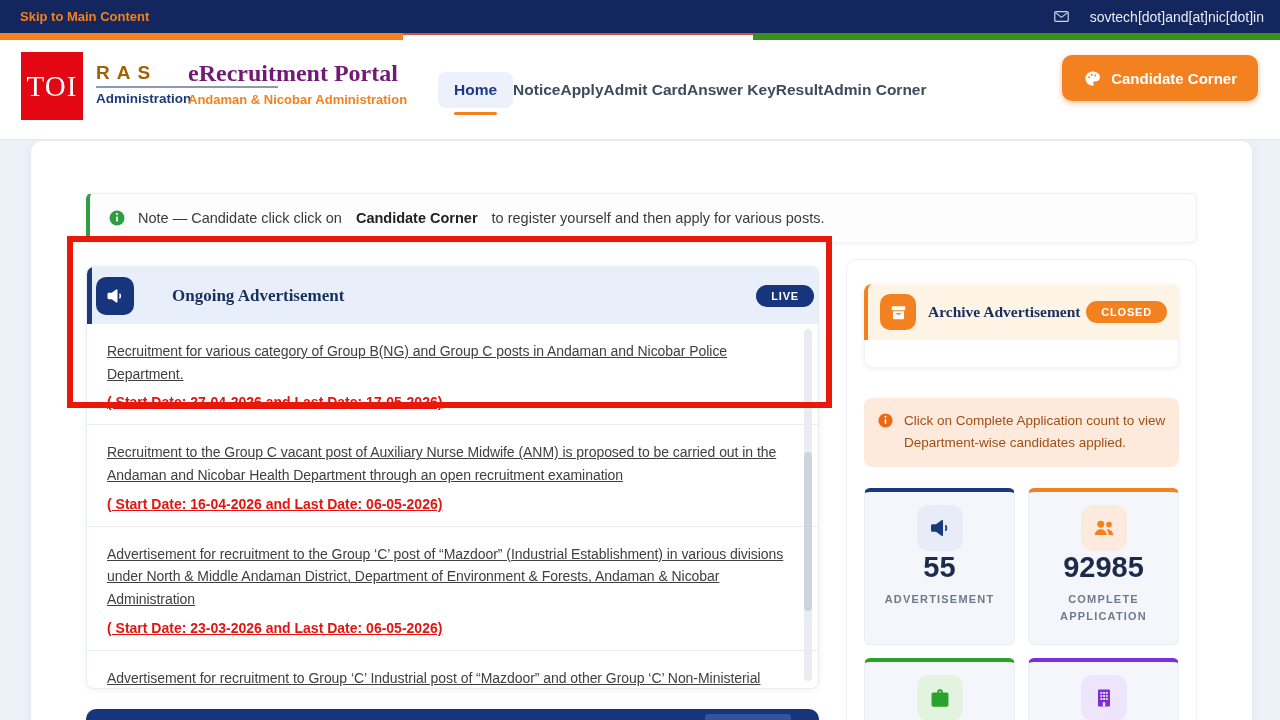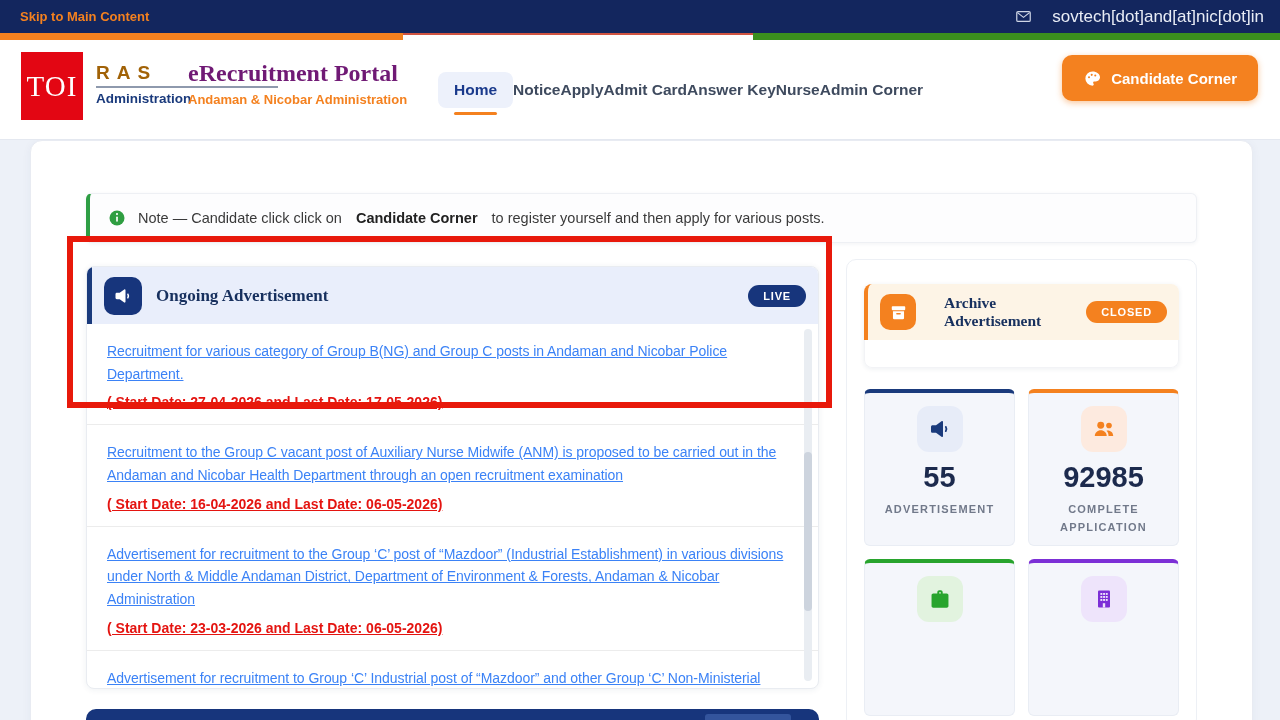--- a/index.html
+++ b/index.html
@@ -3,21 +3,21 @@
 <meta charset="utf-8">
 <style>
   * { margin:0; padding:0; box-sizing:border-box; }
   html,body { width:1280px; height:720px; overflow:hidden; }
   body { font-family:"Liberation Sans", sans-serif; background:#edf1f8; position:relative; }
 
   
   .topbar { position:absolute; left:0; top:0; width:1280px; height:33px; background:#13265e;
             display:flex; align-items:center; justify-content:space-between; padding:0 16px 0 20px; z-index:5; }
   .skip-link { color:#f4811f; font-size:13px; font-weight:bold; text-decoration:none; }
-  .email-wrap { display:flex; align-items:center; gap:20px; color:#e8ecf5; font-size:17px; }
+  .email-wrap { display:flex; align-items:center; gap:20px; color:#e8ecf5; font-size:14px; }
 
   
   .stripe { position:absolute; left:0; top:33px; width:1280px; height:7px; display:flex; z-index:5; }
   .stripe .seg-orange { width:31.5%; background:#f4811f; }
   .stripe .seg-white  { width:27.3%; background:#fdfdfd; border-top:2px solid #cf5340; }
   .stripe .seg-green  { width:41.2%; background:#3b8f1e; }
 
   
   .header { position:absolute; left:0; top:40px; width:1280px; height:100px; background:#ffffff;
             border-bottom:1px solid #e4e8f0; z-index:4; }
@@ -47,68 +47,68 @@
   
   .note-banner { position:absolute; left:55px; top:52px; width:1111px; height:50px; background:#fdfdfe;
                  border:1px solid #eef0f4; border-left:4px solid #2e9e44; border-radius:6px;
                  box-shadow:0 1px 4px rgba(30,50,90,.06); display:flex; align-items:center; padding:0 18px; }
   .note-banner .txt { font-size:14.5px; color:#3a3a3a; }
   .note-banner .hl { font-weight:bold; color:#222; margin:0 14px; }
 
   
   .ongoing-card { position:absolute; left:55px; top:125px; width:733px; height:423px; background:#fff;
                   border:1px solid #e9ecf1; border-radius:8px; box-shadow:0 1px 6px rgba(30,50,90,.07); overflow:hidden; }
-  .ongoing-header { height:57px; background:#e9eefb; border-left:5px solid #1a3a7c; display:flex; align-items:center; padding:0 12px; }
+  .ongoing-header { height:57px; background:#e9eefb; border-left:5px solid #1a3a7c; display:flex; align-items:center; padding:0 4px;gap:24px; }
   .icon-tile-sm { width:38px; height:38px; border-radius:10px; display:flex; align-items:center; justify-content:center; flex:0 0 auto; }
   .tile-navy { background:#17357c; color:#ffffff; }
   .ongoing-title { font-family:"Liberation Serif", serif; font-size:17px; font-weight:bold; color:#17305e; margin-left:14px; }
   .pill { margin-left:auto; color:#fff; font-size:11px; font-weight:bold; letter-spacing:.8px; border-radius:999px; padding:5px 15px; }
   .pill-live { background:#17357c; }
   .pill-closed { background:#f4811f; margin-left:auto; }
 
   .adv-list { position:relative; }
   .adv-item { padding:16px 30px 14px 20px; border-bottom:1px solid #ececec; }
   .adv-item:last-child { border-bottom:none; }
-  .adv-link { font-size:14px; letter-spacing:-0.05px; color:#3b82f6; text-decoration:underline; line-height:1.62; display:block; }
+  .adv-link { font-size:14px; letter-spacing:-0.05px; color:#404040; text-decoration:underline; line-height:1.62; display:block; }
   .adv-date { margin-top:9px; font-size:14px; font-weight:bold; color:#e41410; text-decoration:underline; }
 
   .scroll-track { position:absolute; right:6px; top:62px; width:8px; height:352px; background:#e9edf2; border-radius:4px; z-index:3; }
   .scroll-thumb { position:absolute; left:0; top:35%; width:8px; height:45%; background:#cdd4de; border-radius:4px; }
 
   
   .bottom-bar { position:absolute; left:55px; top:568px; width:733px; height:20px; background:#17357c; border-radius:10px 10px 0 0; }
   .bottom-bar .mini-badge { position:absolute; right:28px; top:5px; width:86px; height:10px; background:#33549c; border-radius:3px; }
 
   
   .right-panel { position:absolute; left:815px; top:118px; width:351px; height:470px; background:#fff;
                  border:1px solid #edf0f5; border-radius:10px; padding:24px 17px 0 17px; }
 
   .archive-card { border-radius:8px; box-shadow:0 1px 5px rgba(30,50,90,.08); }
   .archive-header { height:56px; background:#fdf4e6; border-left:4px solid #f4811f; border-radius:8px 8px 0 0;
                     display:flex; align-items:center; padding:0 12px; }
   .icon-tile-org { width:36px; height:36px; border-radius:10px; background:#f4811f; display:flex; align-items:center; justify-content:center; flex:0 0 auto; }
-  .archive-title { font-family:"Liberation Serif", serif; font-size:15.5px; font-weight:bold; color:#17305e; margin-left:28px; }
+  .archive-title { font-family:"Liberation Serif", serif; font-size:15.5px; font-weight:bold; color:#17305e; margin-left:12px; }
   .archive-body { height:28px; background:#fff; border-radius:0 0 8px 8px; border:1px solid #f2f3f6; border-top:none; }
 
   .info-note { margin-top:30px; background:#fdeadd; border-radius:8px; padding:12px 13px; display:flex; gap:10px; }
   .info-note .txt { font-size:13.5px; color:#a04f15; line-height:1.65; }
 
   .stat-grid { margin-top:21px; display:grid; grid-template-columns:1fr 1fr; gap:13px; }
   .stat-card { height:157px; background:#f4f6fb; border:1px solid #e9edf4; border-radius:6px; text-align:center;
                padding-top:13px; cursor:pointer; }
   .stat-card.c1 { border-top:4px solid #1a3a7c; }
   .stat-card.c2 { border-top:4px solid #f4811f; }
   .stat-card.c3 { border-top:4px solid #28a42d; }
   .stat-card.c4 { border-top:4px solid #7c2fd6; }
   .stat-icon { width:46px; height:46px; border-radius:12px; margin:0 auto; display:flex; align-items:center; justify-content:center; }
   .si-navy   { background:#e7ecf8; color:#1a3a7c; }
   .si-orange { background:#fdeadf; color:#f4811f; }
   .si-green  { background:#e2f3df; color:#28a42d; }
   .si-purple { background:#eee4fb; color:#7c2fd6; }
-  .stat-value { margin-top:9px; font-size:29px; font-weight:bold; color:#1c2a4d; }
+  .stat-value { font-size:29px; font-weight:bold; color:#1c2a4d; }
   .stat-label { margin-top:7px; font-size:11px; font-weight:bold; color:#71798a; letter-spacing:1.2px; line-height:1.6; padding:0 8px; }
 
   
   .annotation-rect { position:absolute; left:67px; top:236px; width:765px; height:172px;
                      border:6px solid #e8190b; z-index:50; pointer-events:none; }
 </style>
 </head>
 <body>
 
 <div class="topbar">
@@ -142,21 +142,21 @@
     <div class="portal-title">eRecruitment Portal</div>
     <div class="portal-sub">Andaman &amp; Nicobar Administration</div>
   </div>
 
   <nav class="nav">
     <div class="nav-item active">Home</div>
     <div class="nav-item">Notice</div>
     <div class="nav-item">Apply</div>
     <div class="nav-item">Admit Card</div>
     <div class="nav-item">Answer Key</div>
-    <div class="nav-item">Nurse</div>
+    <div class="nav-item">Result</div>
     <div class="nav-item">Admin Corner</div>
   </nav>
 
   <button class="cc-button">
     <span style="display:flex;">
       <svg viewBox="0 0 24 24" width="19" height="19">
         <path fill="#ffffff" d="M12 3a9 9 0 0 0 0 18c.9 0 1.6-.7 1.6-1.6 0-.4-.16-.78-.42-1.06-.25-.28-.4-.64-.4-1.04 0-.88.72-1.6 1.6-1.6H16.2c2.9 0 5.3-2.35 5.3-5.25C21.5 6.4 17.2 3 12 3z"></path>
         <circle cx="7.6" cy="10.4" r="1.3" fill="#f4811f"></circle>
           <circle cx="11" cy="7.4" r="1.3" fill="#f4811f"></circle>
           <circle cx="15.5" cy="8.2" r="1.3" fill="#f4811f"></circle>
@@ -230,20 +230,30 @@
             <path d="M5 10.5h14V19a1.5 1.5 0 0 1-1.5 1.5h-11A1.5 1.5 0 0 1 5 19v-8.5z" fill="#ffffff"></path>
             <rect x="9" y="12.5" width="6" height="2" rx="1" fill="#f4811f"></rect>
           </svg>
         </div>
         <span class="archive-title">Archive Advertisement</span>
         <span class="pill pill-closed">CLOSED</span>
       </div>
       <div class="archive-body"></div>
     </div>
 
+    <div class="info-note">
+      <span style="display:flex; margin-top:2px;">
+        <svg viewBox="0 0 24 24" width="17" height="17">
+            <circle cx="12" cy="12" r="10" fill="#ed6a13"></circle>
+            <rect x="10.9" y="10" width="2.2" height="7" rx="1" fill="#fff"></rect>
+            <circle cx="12" cy="6.8" r="1.4" fill="#fff"></circle>
+          </svg>
+      </span>
+      <span class="txt">Click on Complete Application count to view Department-wise candidates applied.</span>
+    </div>
 
     <div class="stat-grid">
 
       <div class="stat-card c1">
         <div class="stat-icon si-navy">
           <svg viewBox="0 0 24 24" width="24" height="24">
             <path fill="currentColor" d="M13.5 4.2 8 8.2H4.6c-.9 0-1.6.7-1.6 1.6v4.4c0 .9.7 1.6 1.6 1.6H8l5.5 4c.7.5 1.5 0 1.5-.8V5c0-.8-.8-1.3-1.5-.8z"></path>
             <path fill="currentColor" d="M17.3 9.2c.4-.3 1-.2 1.3.2a4.9 4.9 0 0 1 0 5.2.9.9 0 0 1-1.6-.9 3.1 3.1 0 0 0 0-3.4.9.9 0 0 1 .3-1.1z"></path>
           </svg>
         </div>

